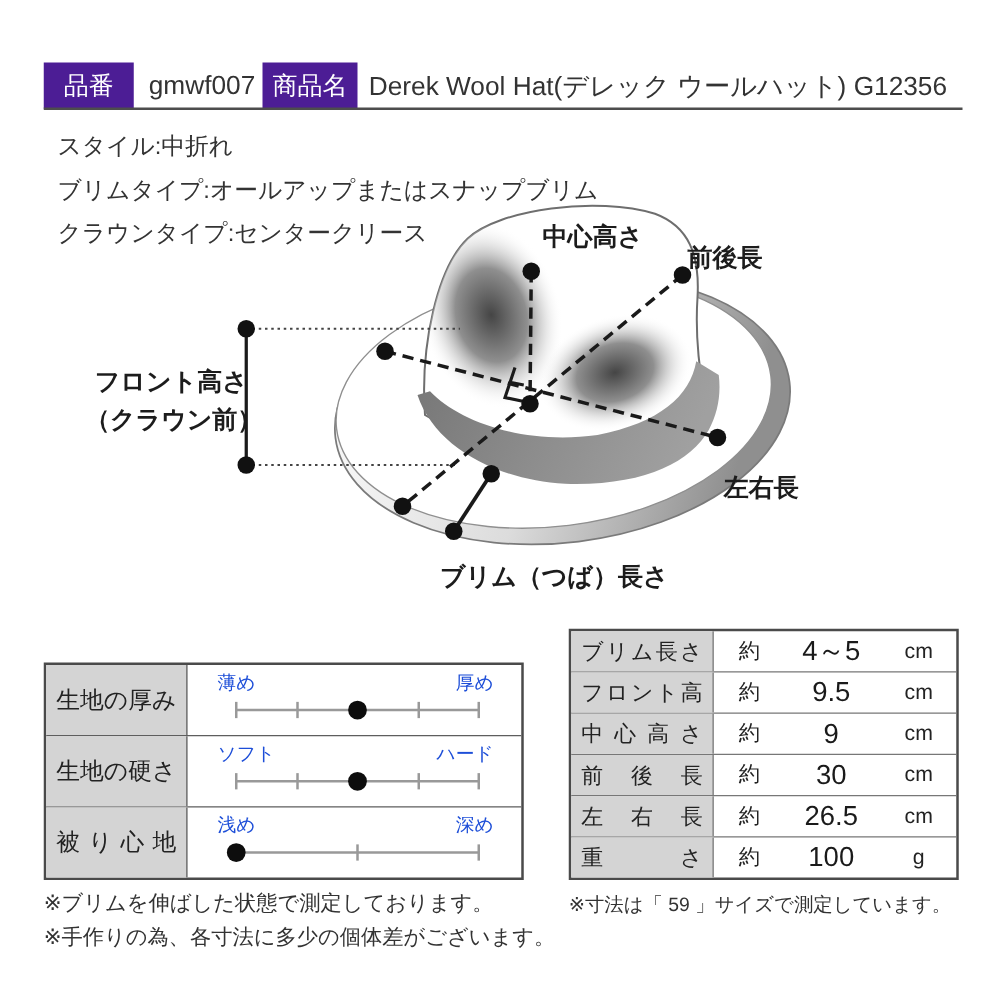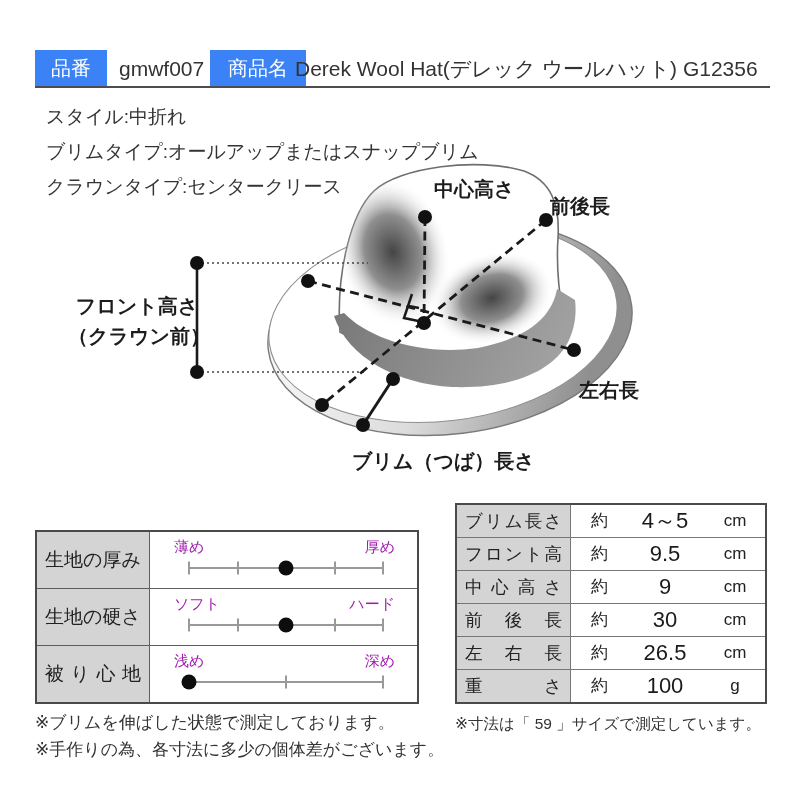--- a/index.html
+++ b/index.html
@@ -1,44 +1,44 @@
 <!DOCTYPE html>
 <html><head>
 <meta charset="utf-8">
 <style>
   html,body{margin:0;padding:0;background:#ffffff;}
   body{font-family:"Liberation Sans","DejaVu Sans",sans-serif;color:#2b2b2b;}
   .page{position:relative;width:800px;height:800px;background:#fff;overflow:hidden;}
 
   
-  .hdr-box{position:absolute;top:50px;height:37px;background:#3b82f6;color:#fff;
+  .hdr-box{position:absolute;top:50px;height:37px;background:#4c1d95;color:#fff;
            display:flex;align-items:center;justify-content:center;font-size:20px;}
   .hdr-itemno-box{left:35px;width:72px;}
-  .hdr-prod-box{left:210px;width:96px;}
+  .hdr-prod-box{left:210px;width:76px;}
   .hdr-itemno{position:absolute;left:119px;top:50px;height:37px;display:flex;align-items:center;font-size:21px;color:#333;}
   .hdr-prodname{position:absolute;left:295px;top:50px;height:37px;display:flex;align-items:center;font-size:21px;color:#333;white-space:nowrap;}
   .hdr-underline{position:absolute;left:35px;top:86px;width:735px;height:2px;background:#4d4d4d;}
 
   
   .spec-line{position:absolute;left:46px;font-size:19px;color:#333;white-space:nowrap;}
 
   
   .dg-label{position:absolute;font-size:20px;font-weight:700;color:#1c1c1c;white-space:nowrap;}
   .dg-front{left:68px;top:291px;width:138px;text-align:center;line-height:30px;}
 
   
   .fab-table{position:absolute;left:35px;top:530px;width:380px;border:2px solid #4a4a4a;background:#fff;}
   .fab-row{display:flex;height:56px;}
   .fab-row + .fab-row{border-top:1px solid #5e5e5e;}
   .fab-label{width:113px;background:#d4d4d4;border-right:1px solid #5e5e5e;
              display:flex;align-items:center;box-sizing:border-box;}
   .fab-label-inner{width:100%;padding:0 8px;font-size:19px;color:#222;
                    text-align:justify;text-align-last:justify;}
   .fab-slider-cell{flex:1;position:relative;padding:6px 22px 0 24px;box-sizing:border-box;}
-  .slider-labels{display:flex;justify-content:space-between;font-size:15px;color:#a21caf;line-height:18px;}
+  .slider-labels{display:flex;justify-content:space-between;font-size:15px;color:#1d4ed8;line-height:18px;}
   .slider{position:relative;height:22px;margin:1px 12px 0 15px;}
   .slider::before{content:'';position:absolute;left:0;right:0;top:50%;height:2px;margin-top:-1px;background:#999;}
   .slider .tick{position:absolute;top:50%;width:2px;height:13px;background:#999;transform:translate(-50%,-50%);}
   .slider .dot{position:absolute;top:50%;width:15px;height:15px;border-radius:50%;background:#0d0d0d;transform:translate(-50%,-50%);}
 
   
   .mt{position:absolute;left:455px;top:503px;width:308px;border:2px solid #4a4a4a;background:#fff;}
   .mt-row{display:flex;height:32px;line-height:32px;gap:10px;}
   .mt-row + .mt-row{border-top:1px solid #777;}
   .mt-label{width:114px;background:#d4d4d4;border-right:1px solid #777;box-sizing:border-box;

